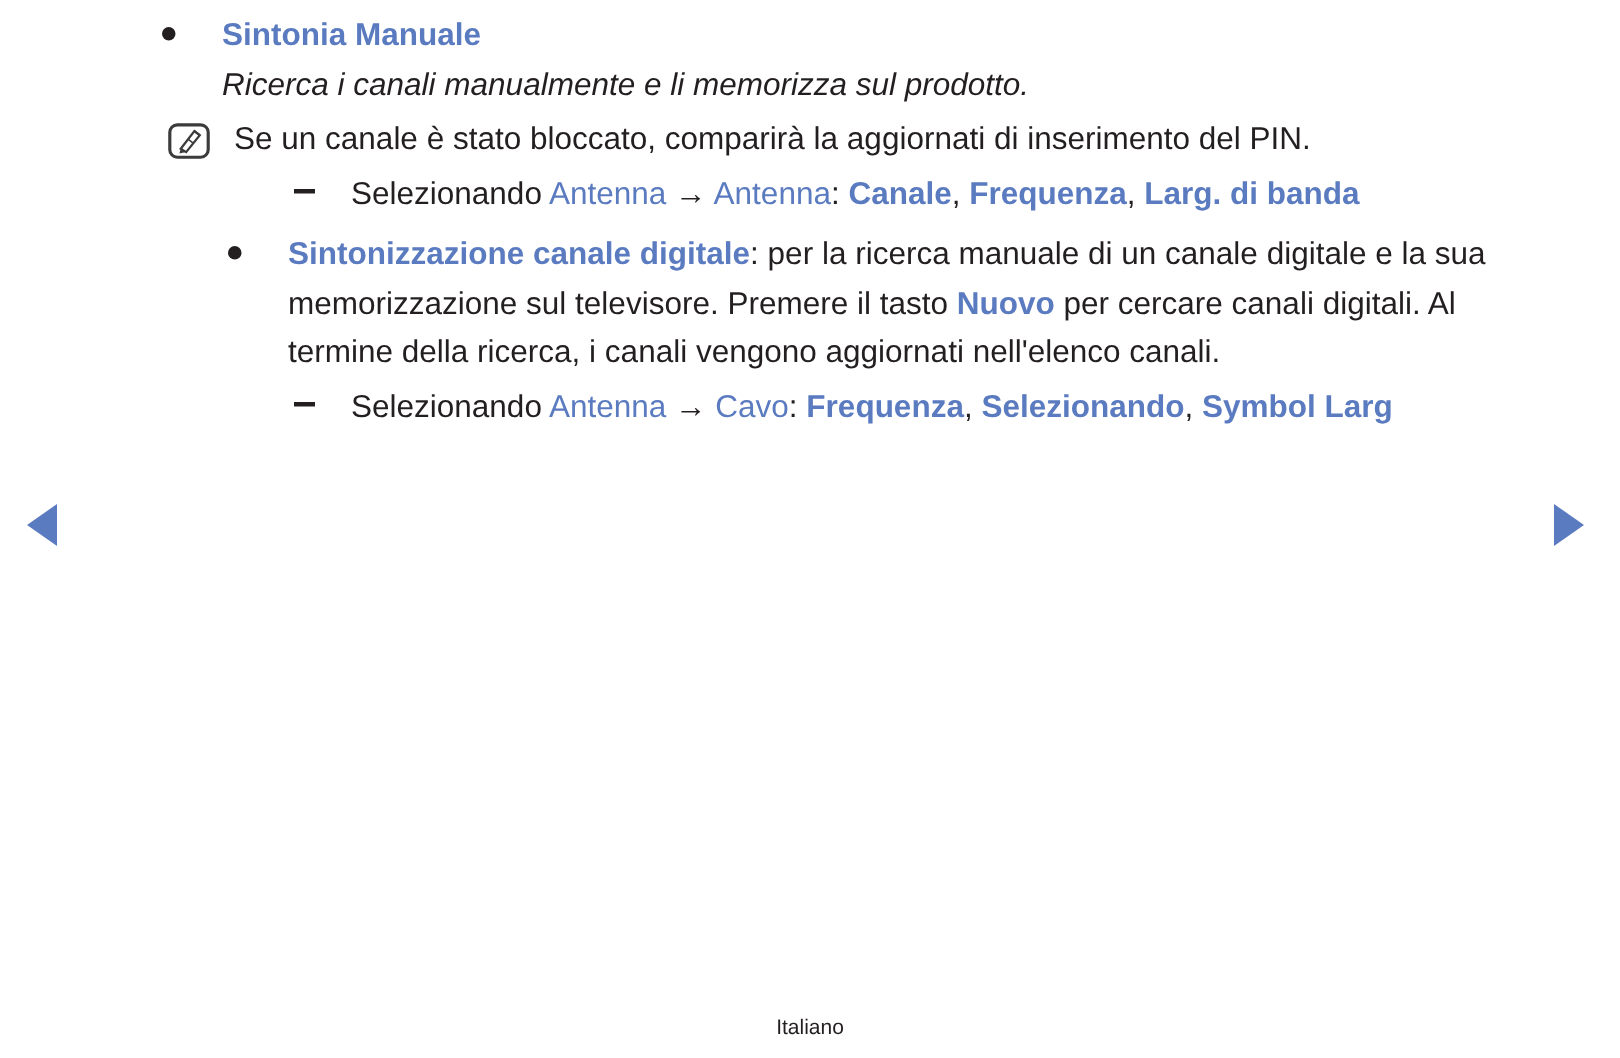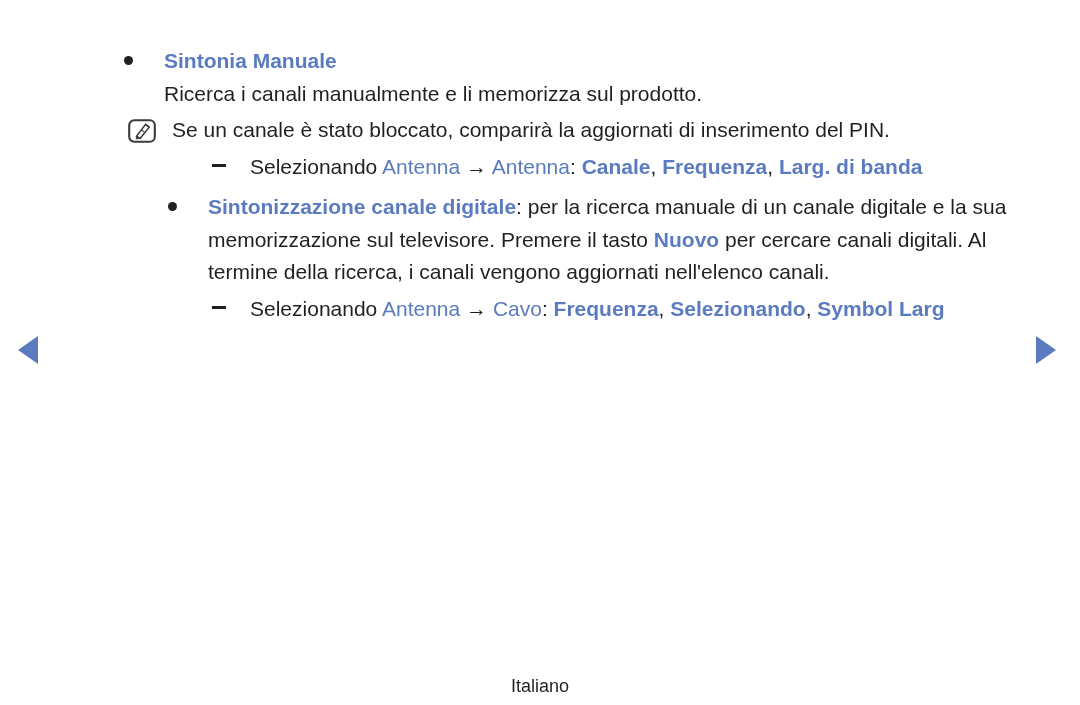--- a/index.html
+++ b/index.html
@@ -41,24 +41,23 @@
     left: 1036px;
     top: 336px;
     border-top: 14px solid transparent;
     border-bottom: 14px solid transparent;
     border-left: 20px solid #5b7bc0;
   }
 
   
   .content {
     position: absolute;
-    left: 120px;
+    left: 104px;
     top: 8px;
     width: 930px;
-    margin-top: 37px;
   }
 
   
   .blk {
     position: relative;
     font-size: 21px;
     line-height: 32.5px;
   }
 
   
@@ -82,20 +81,21 @@
     border-radius: 50%;
     background: #231f20;
     vertical-align: middle;
     margin-bottom: 3px;
     margin-left: 4px;
   }
 
   
   .para {
     padding-left: 44px;
+    font-style: italic;
   }
 
   
   .note-block {
     padding-left: 52px;
     margin-top: 4px;
   }
   .note-block .note-icon {
     position: absolute;
     left: 8px;
@@ -142,21 +142,21 @@
   .blue-b     { color: #5b7bc0; font-weight: bold; }
   .arrow-glyph{ color: #231f20; }
 
   
   .footer {
     position: absolute;
     left: 0;
     top: 676px;
     width: 1080px;
     text-align: center;
-    font-size: 18px;
+    font-size: 14px;
     color: #231f20;
   }
 </style>
 </head>
 <body>
 
 <div class="page">
 
   <div class="nav-arrow left"></div>
 

